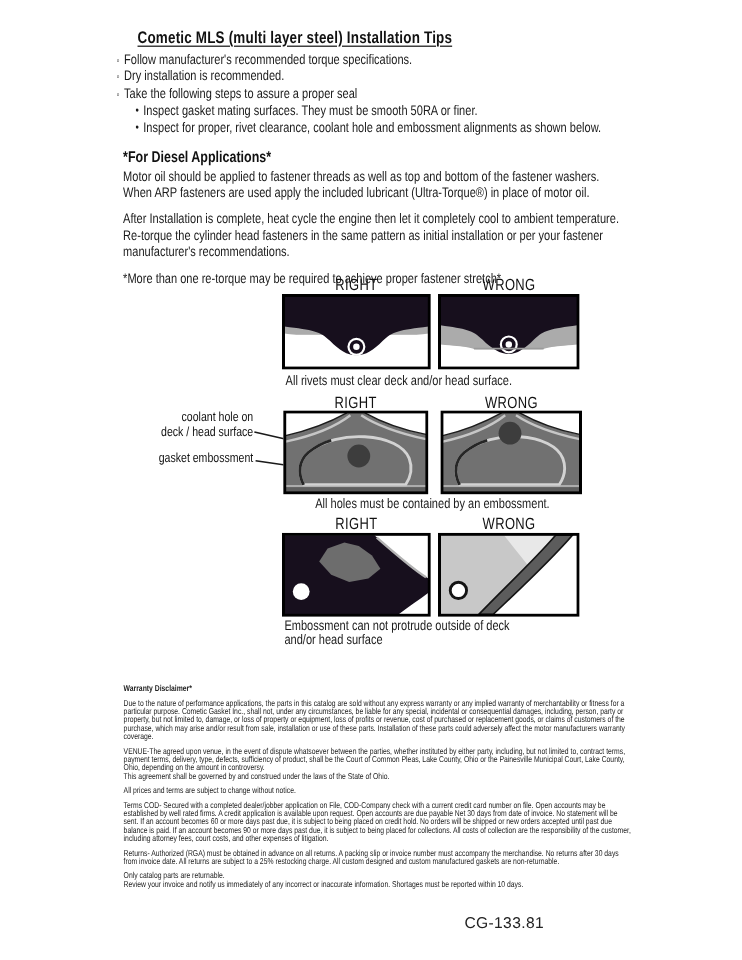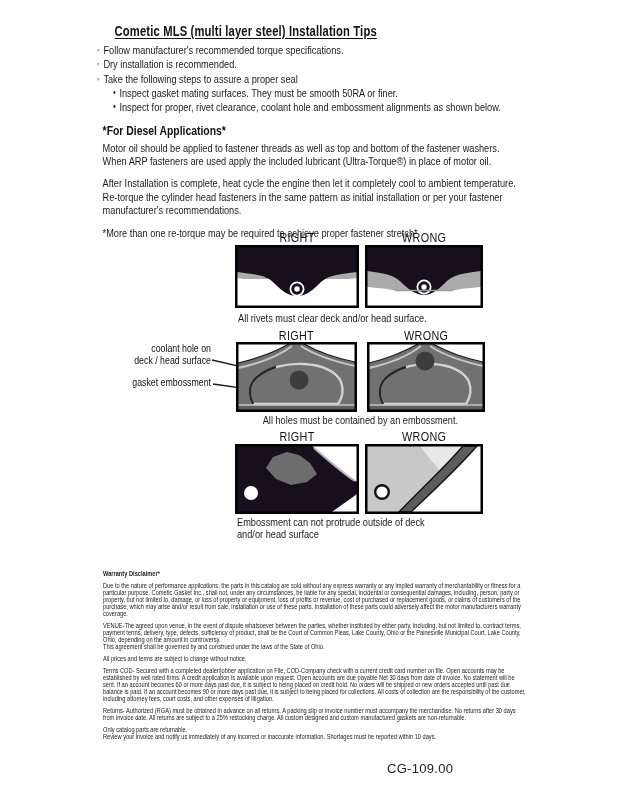--- a/index.html
+++ b/index.html
@@ -172,15 +172,15 @@
     <div class="wp">Due to the nature of performance applications, the parts in this catalog are sold without any express warranty or any implied warranty of merchantability or fitness for a particular purpose.  Cometic Gasket Inc., shall not, under any circumstances, be liable for any special, incidental or consequential damages, including, person, party or property, but not limited to, damage, or loss of property or equipment, loss of profits or revenue, cost of purchased or replacement goods, or claims of customers of the purchase, which may arise and/or result from sale, installation or use of these parts.  Installation of these parts could adversely affect the motor manufacturers warranty coverage.</div>
     <div class="wp">VENUE-The agreed upon venue, in the event of dispute whatsoever between the parties, whether instituted by either party, including, but not limited to, contract terms, payment terms, delivery, type, defects, sufficiency of product, shall be the Court of Common Pleas, Lake County, Ohio or the Painesville Municipal Court, Lake County, Ohio, depending on the amount in controversy.</div>
     <div class="wp0">This agreement shall be governed by and construed under the laws of the State of Ohio.</div>
     <div class="wp">All prices and terms are subject to change without notice.</div>
     <div class="wp">Terms COD- Secured with a completed dealer/jobber application on File, COD-Company check with a current credit card number on file.  Open accounts may be established by well rated firms.  A credit application is available upon request.  Open accounts are due payable Net 30 days from date of invoice.  No statement will be sent.  If an account becomes 60 or more days past due, it is subject to being placed on credit hold.  No orders will be shipped or new orders accepted until past due balance is paid.  If an account becomes 90 or more days past due, it is subject to being placed for collections.  All costs of collection are the responsibility of the customer, including attorney fees, court costs, and other expenses of litigation.</div>
     <div class="wp">Returns- Authorized (RGA) must be obtained in advance on all returns.  A packing slip or invoice number must accompany the merchandise.  No returns after 30 days from invoice date.  All returns are subject to a 25% restocking charge.  All custom designed and custom manufactured gaskets are non-returnable.</div>
     <div class="wp">Only catalog parts are returnable.</div>
     <div class="wp0">Review your invoice and notify us immediately of any incorrect or inaccurate information.  Shortages must be reported within 10 days.</div>
   </div>
 
-  <div class="doccode">CG-109.00</div>
+  <div class="doccode">CG-133.81</div>
 
 </div>
 
 </body></html>

